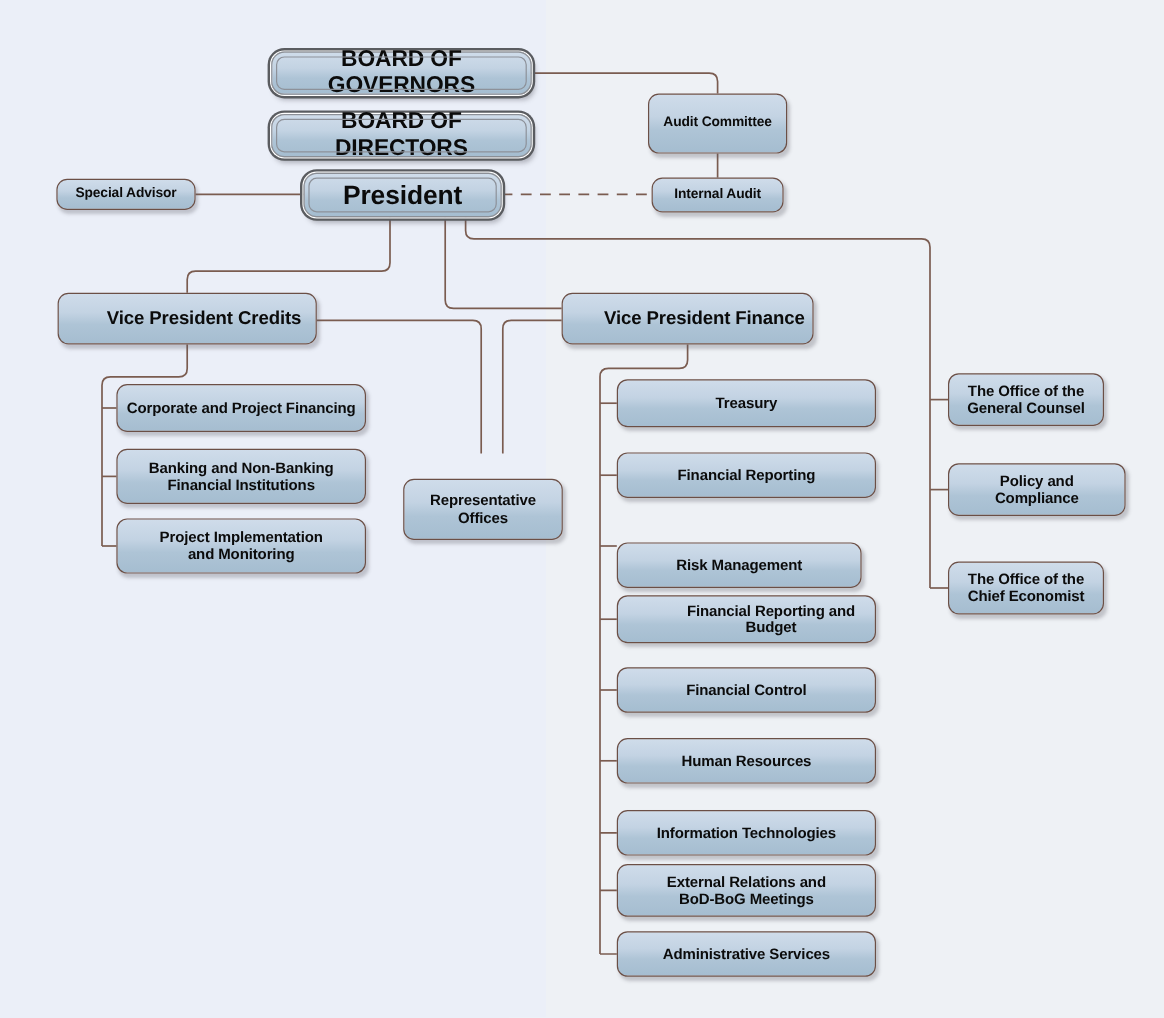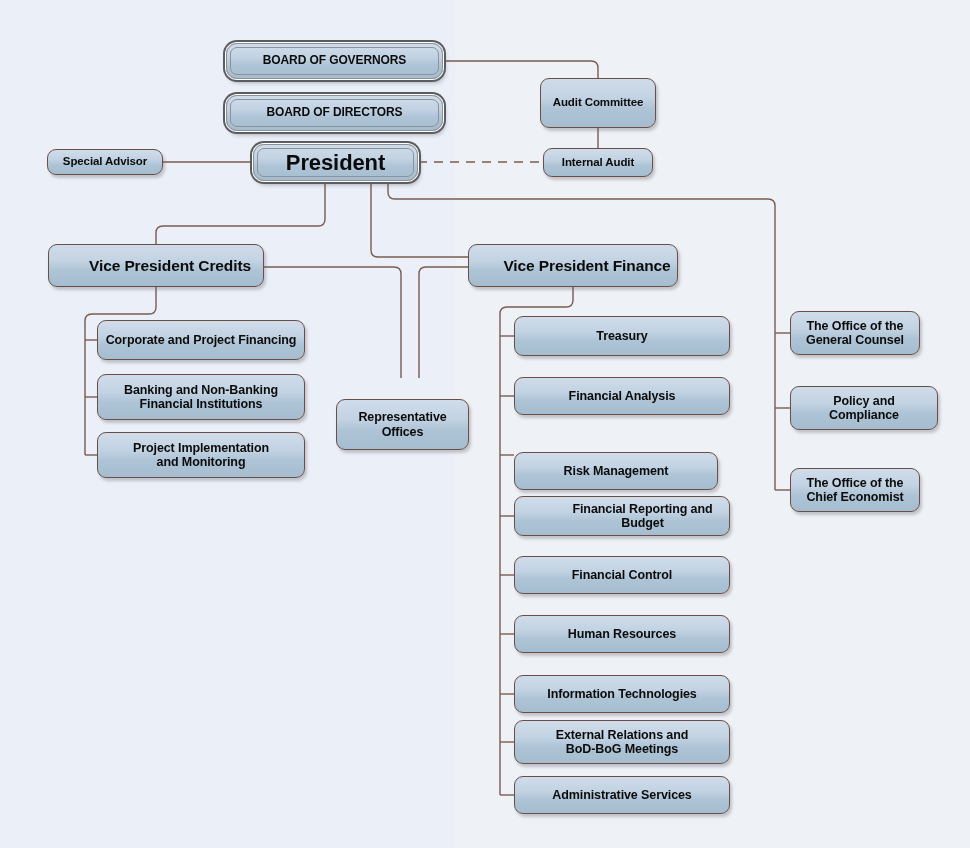--- a/index.html
+++ b/index.html
@@ -61,21 +61,21 @@
   }
   .node.chrome::after {
     content: "";
     position: absolute;
     left: 3px; right: 3px; top: 3px; bottom: 3px;
     border: 1px solid #8d9199;
     border-radius: 7px;
     pointer-events: none;
   }
 
-  .t-board { font-size: 12px; }
+  .t-board { font-size: 19px; }
   .t-pres  { font-size: 22px; }
   .t-vp    { font-size: 15.5px; padding-left: 34px; }
   .t-unit  { font-size: 12.5px; }
   .t-small { font-size: 11.5px; }
 </style>
 </head>
 <body>
 
 <div id="chart-root">
 
@@ -187,21 +187,21 @@
     <span>
       <span>Project Implementation</span><br>
       <span>and Monitoring</span>
     </span>
   </div>
 
   <div class="node t-unit" style="left:514px; top:316px; width:216px; height:40px;">
     <span>Treasury</span>
   </div>
   <div class="node t-unit" style="left:514px; top:377px; width:216px; height:38px;">
-    <span>Financial Analysis</span>
+    <span>Financial Reporting</span>
   </div>
   <div class="node t-unit" style="left:514px; top:452px; width:204px; height:38px;">
     <span>Risk Management</span>
   </div>
   <div class="node t-unit" style="left:514px; top:496px; width:216px; height:40px;padding-left:47px;">
     <span>Financial Reporting and Budget</span>
   </div>
   <div class="node t-unit" style="left:514px; top:556px; width:216px; height:38px;">
     <span>Financial Control</span>
   </div>

